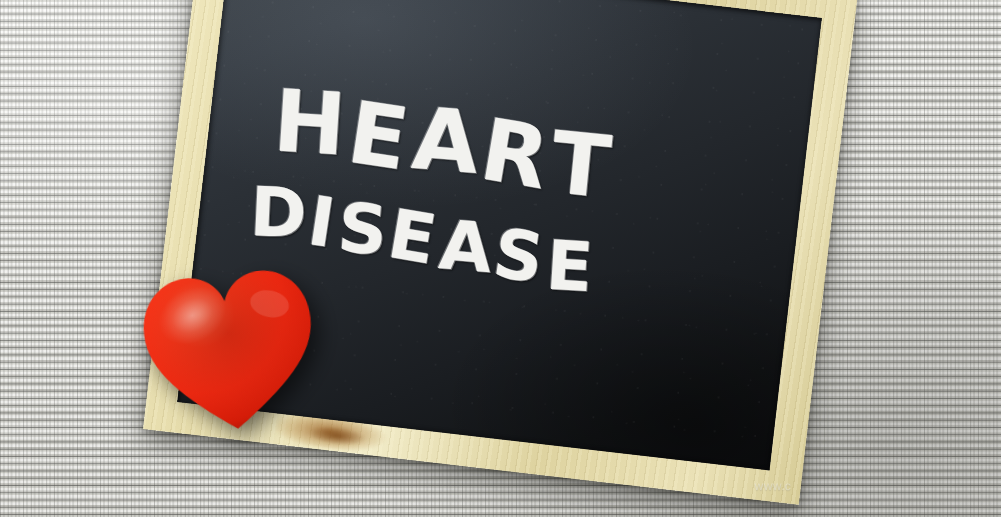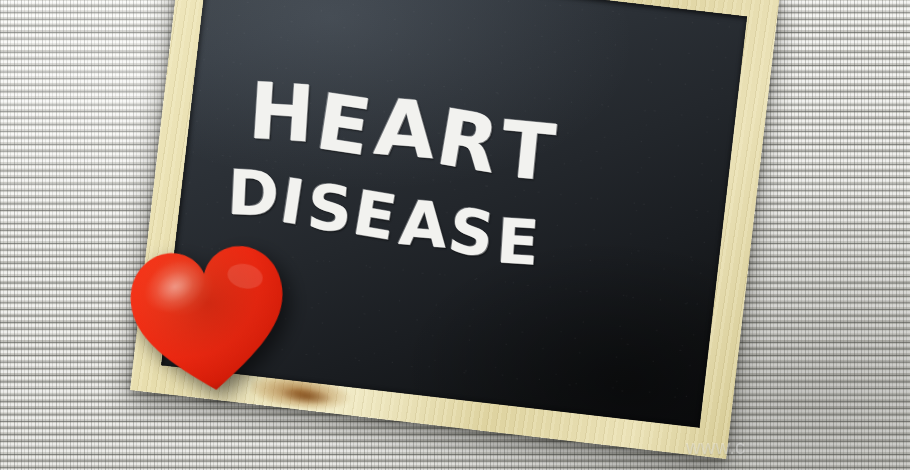--- a/index.html
+++ b/index.html
@@ -215,21 +215,21 @@
     height: 152px;
     transform: rotate(-6deg);
     filter: drop-shadow(6px 9px 10px rgba(0,0,0,0.55));
   }
 
   
   .watermark {
     position: absolute;
     left: 686px;
     top: 436px;
-    font-size: 20px;
+    font-size: 11px;
     font-family: "Liberation Sans", sans-serif;
     color: rgba(250,250,250,0.34);
     letter-spacing: 0.3px;
     text-shadow: 0 1px 1px rgba(120,120,120,0.20);
     white-space: nowrap;
     pointer-events: none;
   }
 </style>
 </head>
 <body>

